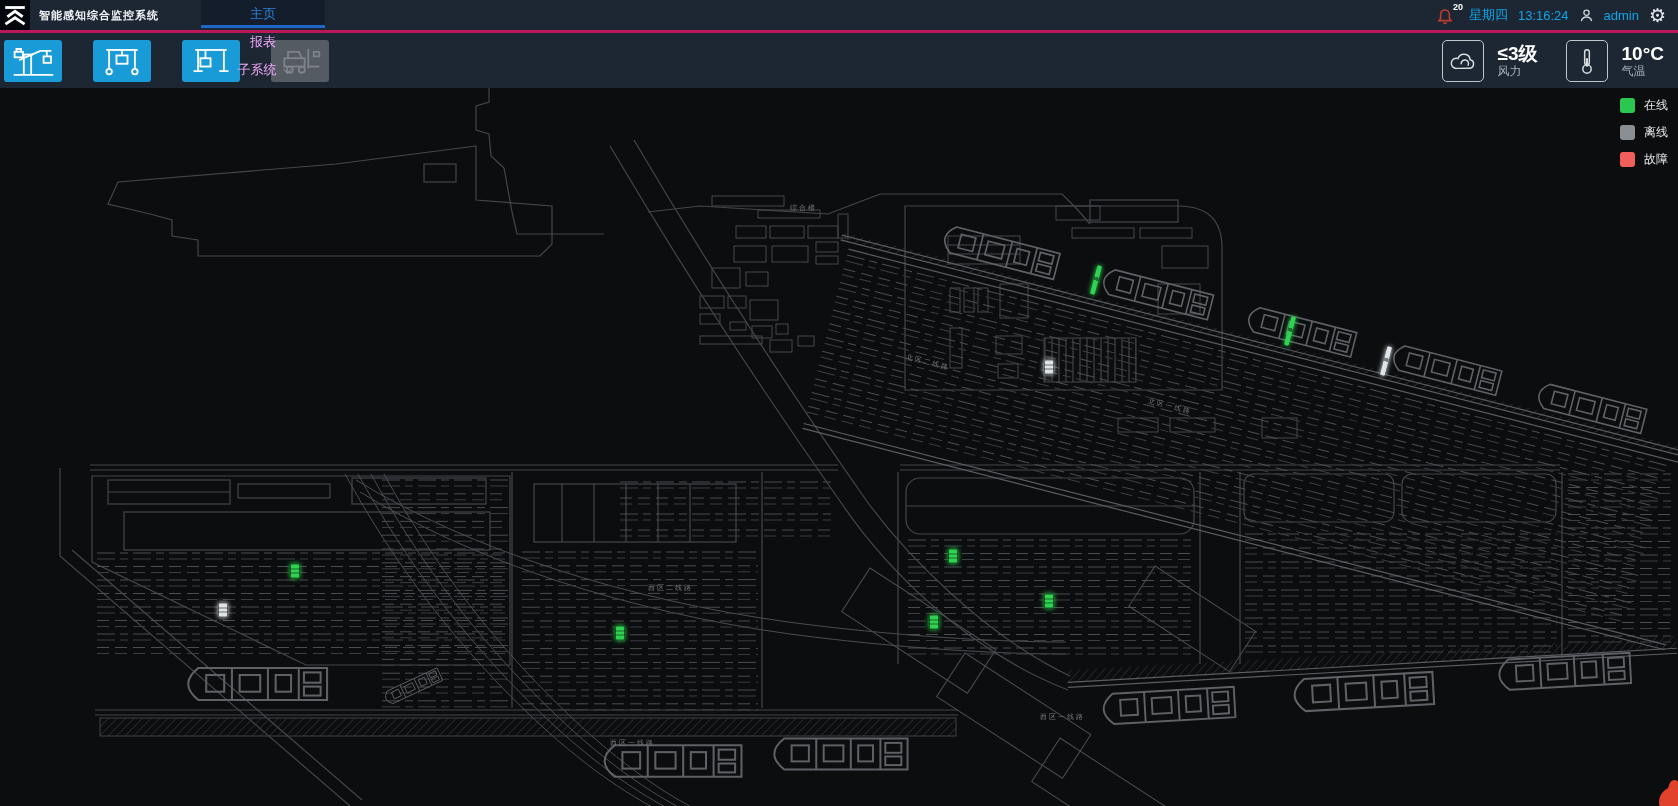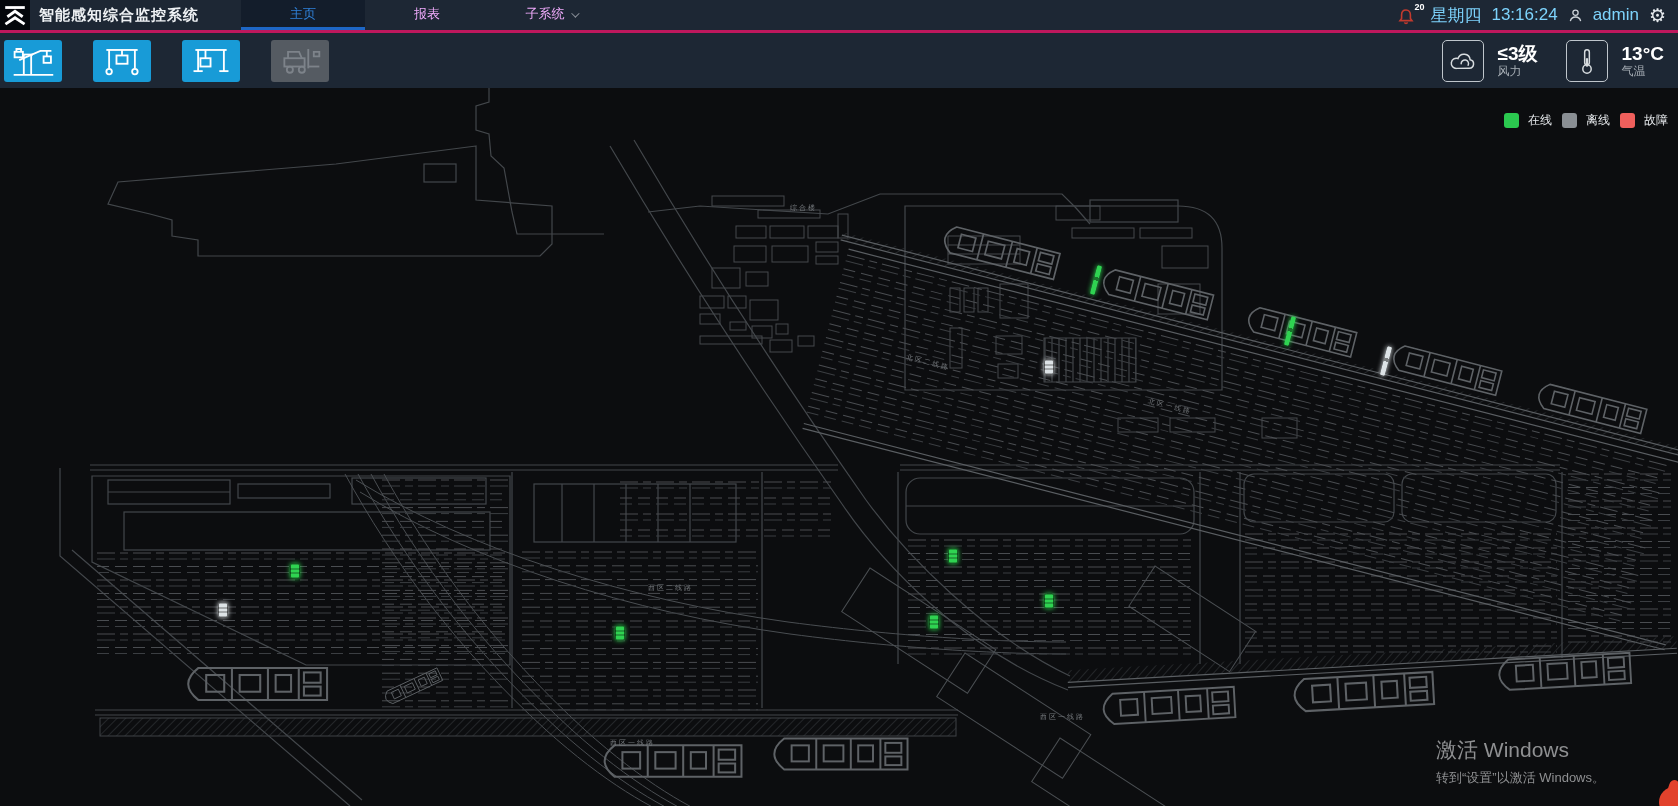--- a/index.html
+++ b/index.html
@@ -2,30 +2,30 @@
 <html><head>
 <meta charset="utf-8">
 <style>
   * { margin:0; padding:0; box-sizing:border-box; }
   html,body { width:1678px; height:806px; overflow:hidden; background:#0b0c0e;
     font-family:"Liberation Sans","DejaVu Sans",sans-serif; }
 
   
   .navbar { position:relative; height:30px; background:#1d2734; display:flex; align-items:center; }
   .logo { width:30px; height:30px; background:#04070b; display:flex; align-items:center; justify-content:center; flex:0 0 auto; }
-  .app-title { color:#eef1f4; font-size:15px; font-weight:bold; margin-left:9px; letter-spacing:1px; white-space:nowrap; }
-  .tabs { display:flex; height:30px; margin-left:42px; }
+  .app-title { color:#eef1f4; font-size:11px; font-weight:bold; margin-left:9px; letter-spacing:1px; white-space:nowrap; }
+  .tabs { display:flex; height:30px; margin-left:42px;flex-direction:column; }
   .tab { width:124px; height:30px; line-height:28px; text-align:center; font-size:13px; color:#f0abfc; cursor:pointer; position:relative; }
   .tab.active { color:#2f80d8; background:#131d2b; }
   .tab.active::after { content:""; position:absolute; left:0; right:0; bottom:0; height:3px; background:#1e67c6; }
   .chev { display:inline-block; width:6px; height:6px; border-right:1px solid #8a9099; border-bottom:1px solid #8a9099; transform:rotate(45deg) translateY(-2px); margin-left:6px; }
   .nav-right { margin-left:auto; display:flex; align-items:center; gap:10px; padding-right:12px; }
   .bell-wrap { position:relative; width:22px; height:22px; cursor:pointer; }
   .bell-badge { position:absolute; top:-2px; right:-4px; color:#fff; font-size:9px; font-weight:bold; }
-  .nav-text { color:#7dd3fc; font-size:17px; }
+  .nav-text { color:#0ea5e9; font-size:13px; }
   .gear { color:#e6eaee; font-size:19px; line-height:19px; cursor:pointer; }
 
   
   .toolbar { height:58px; background:#1d2734; border-top:3px solid #be185d; display:flex; align-items:center; padding:0 10px 0 4px; }
   .equip { width:58px; height:42px; border-radius:3px; margin-right:31px; display:flex; align-items:center; justify-content:center; cursor:pointer; }
   .equip.off { cursor:default; }
   .tb-right { margin-left:auto; display:flex; align-items:center; gap:14px; }
   .wbox { width:42px; height:42px; border:1px solid #bfc6cc; border-radius:5px; display:flex; align-items:center; justify-content:center; }
   .wtxt { display:flex; flex-direction:column; justify-content:center; margin-right:14px; }
   .wval { color:#ffffff; font-size:19px; font-weight:bold; line-height:21px; }
@@ -34,21 +34,21 @@
   
   .map-area { position:absolute; left:0; top:88px; width:1678px; height:718px; background:#0c0d0f; overflow:hidden; }
   .map-area svg.port { position:absolute; left:0; top:0; }
   .mk { position:absolute; transform:translate(-50%,-50%); border-radius:2px; }
   .mk.truck { width:10px; height:15px; border:1px solid rgba(0,0,0,.55);
       background-image:linear-gradient(transparent 28%, rgba(0,0,0,.5) 28%, rgba(0,0,0,.5) 38%, transparent 38%, transparent 60%, rgba(0,0,0,.5) 60%, rgba(0,0,0,.5) 70%, transparent 70%); }
   .mk.berth { width:5px; height:30px; transform:translate(-50%,-50%) rotate(15deg);
       background-image:linear-gradient(transparent 40%, rgba(0,0,0,.45) 40%, rgba(0,0,0,.45) 52%, transparent 52%); }
   .map-label { position:absolute; color:#75797d; font-size:7px; letter-spacing:2px; white-space:nowrap; transform-origin:left center; }
 
-  .legend { position:absolute; right:10px; top:24px; display:flex; gap:10px; }
+  .legend { position:absolute; right:10px; top:9px; display:flex; flex-direction:column; gap:10px; }
   .legend-row { display:flex; align-items:center; gap:9px; }
   .legend-swatch { width:15px; height:15px; border-radius:3px; }
   .legend-label { color:#e8ebee; font-size:12px; }
 
   .watermark { position:absolute; left:1436px; top:648px; color:#8f9092; }
   .wm1 { font-size:21px; font-weight:300; }
   .wm2 { font-size:13px; margin-top:5px; }
   .corner-blob { position:absolute; right:-11px; bottom:-11px; width:30px; height:30px; background:#e2422c; border-radius:50% 50% 50% 50%; }
   .corner-blob::before { content:""; position:absolute; left:10px; top:-7px; width:10px; height:12px; background:#e2422c; border-radius:50% 50% 0 0; transform:rotate(18deg); }
 </style>
@@ -164,21 +164,21 @@
     <div class="wbox">
       <svg width="26" height="28" viewBox="0 0 26 30">
         <g stroke="#d7dcdf" stroke-width="1.6" fill="none">
           <rect x="10.5" y="3" width="5" height="16" rx="2.5"></rect>
           <circle cx="13" cy="23.5" r="4.5"></circle>
           <path d="M13,12 V21" stroke-width="2.4"></path>
         </g>
       </svg>
     </div>
     <div class="wtxt" style="margin-right:4px">
-      <span class="wval">13°C</span>
+      <span class="wval">10°C</span>
       <span class="wlab">气温</span>
     </div>
   </div>
 </div>
 
 <div class="map-area">
   <svg class="port" width="1678" height="718" viewBox="0 0 1678 718">
     <defs>
       <pattern id="hz" width="6" height="6" patternUnits="userSpaceOnUse" patternTransform="rotate(45)">
         <line x1="0" y1="0" x2="0" y2="6" stroke="#3b3f43" stroke-width="1"></line>
@@ -516,24 +516,20 @@
     <div class="legend-row">
       <span class="legend-swatch" style="background: rgb(138, 143, 148);"></span>
       <span class="legend-label">离线</span>
     </div>
     <div class="legend-row">
       <span class="legend-swatch" style="background: rgb(240, 95, 92);"></span>
       <span class="legend-label">故障</span>
     </div>
   </div>
 
-  <div class="watermark">
-    <div class="wm1">激活 Windows</div>
-    <div class="wm2">转到“设置”以激活 Windows。</div>
-  </div>
   <div class="corner-blob"></div>
 <div class="mk berth" style="left: 1096px; top: 192px; background-color: rgb(47, 211, 81); box-shadow: rgb(47, 211, 81) 0px 0px 5px;"></div>
     <div class="mk berth" style="left: 1290px; top: 243px; background-color: rgb(47, 211, 81); box-shadow: rgb(47, 211, 81) 0px 0px 5px;"></div>
     <div class="mk berth" style="left: 1386px; top: 273px; background-color: rgb(221, 227, 230); box-shadow: rgb(221, 227, 230) 0px 0px 5px;"></div>
     <div class="mk truck" style="left: 1049px; top: 279px; background-color: rgb(221, 227, 230); box-shadow: rgb(221, 227, 230) 0px 0px 5px;"></div>
     <div class="mk truck" style="left: 295px; top: 483px; background-color: rgb(47, 211, 81); box-shadow: rgb(47, 211, 81) 0px 0px 5px;"></div>
     <div class="mk truck" style="left: 223px; top: 522px; background-color: rgb(221, 227, 230); box-shadow: rgb(221, 227, 230) 0px 0px 5px;"></div>
     <div class="mk truck" style="left: 620px; top: 545px; background-color: rgb(47, 211, 81); box-shadow: rgb(47, 211, 81) 0px 0px 5px;"></div>
     <div class="mk truck" style="left: 953px; top: 468px; background-color: rgb(47, 211, 81); box-shadow: rgb(47, 211, 81) 0px 0px 5px;"></div>
     <div class="mk truck" style="left: 934px; top: 534px; background-color: rgb(47, 211, 81); box-shadow: rgb(47, 211, 81) 0px 0px 5px;"></div>

